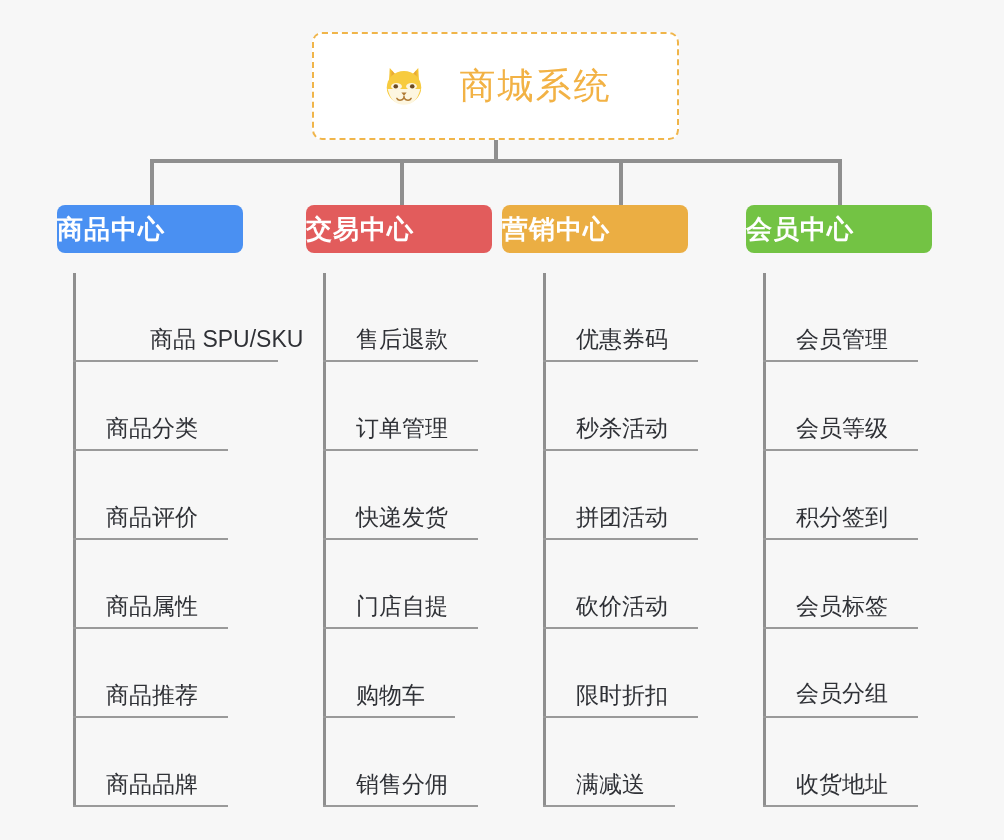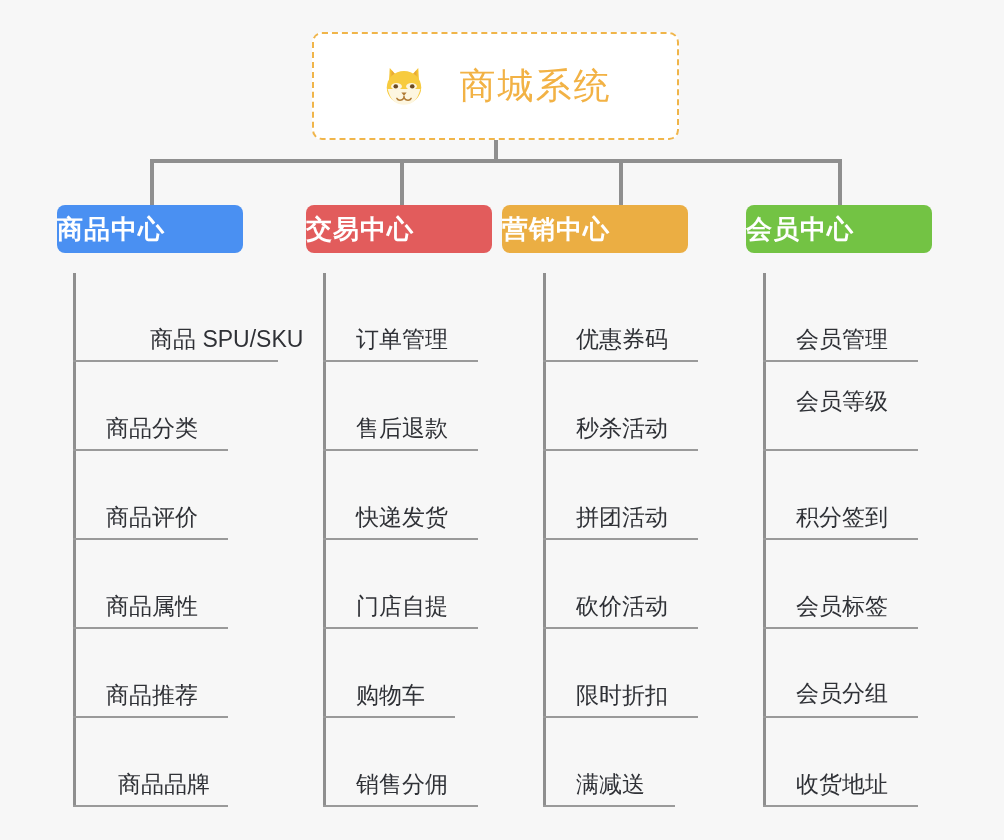--- a/index.html
+++ b/index.html
@@ -153,34 +153,34 @@
         </div>
         <div class="leaf-item" style="width: 155px;">
           <span class="leaf-label">商品评价</span>
         </div>
         <div class="leaf-item" style="width: 155px;">
           <span class="leaf-label">商品属性</span>
         </div>
         <div class="leaf-item" style="width: 155px;">
           <span class="leaf-label">商品推荐</span>
         </div>
-        <div class="leaf-item" style="width: 155px; padding-left: 12px;">
+        <div class="leaf-item" style="width: 155px;">
           <span class="leaf-label">商品品牌</span>
         </div>
       </div>
       <div class="cat-box" style="left: 306px; width: 186px; background: rgb(226, 92, 92);">
         <span>交易中心</span>
       </div>
       <div class="leaf-col" style="left: 323px;">
         <div class="leaf-trunk" style="height: 534px;"></div>
         <div class="leaf-item" style="width: 155px;">
+          <span class="leaf-label">售后退款</span>
+        </div>
+        <div class="leaf-item" style="width: 155px;">
           <span class="leaf-label">订单管理</span>
-        </div>
-        <div class="leaf-item" style="width: 155px;">
-          <span class="leaf-label">售后退款</span>
         </div>
         <div class="leaf-item" style="width: 155px;">
           <span class="leaf-label">快递发货</span>
         </div>
         <div class="leaf-item" style="width: 155px;">
           <span class="leaf-label">门店自提</span>
         </div>
         <div class="leaf-item" style="width: 132px;">
           <span class="leaf-label">购物车</span>
         </div>
@@ -213,21 +213,21 @@
         </div>
       </div>
       <div class="cat-box" style="left: 746px; width: 186px; background: rgb(115, 195, 68);">
         <span>会员中心</span>
       </div>
       <div class="leaf-col" style="left: 763px;">
         <div class="leaf-trunk" style="height: 534px;"></div>
         <div class="leaf-item" style="width: 155px;">
           <span class="leaf-label">会员管理</span>
         </div>
-        <div class="leaf-item" style="width: 155px; align-items: center;">
+        <div class="leaf-item" style="width: 155px;">
           <span class="leaf-label">会员等级</span>
         </div>
         <div class="leaf-item" style="width: 155px;">
           <span class="leaf-label">积分签到</span>
         </div>
         <div class="leaf-item" style="width: 155px;">
           <span class="leaf-label">会员标签</span>
         </div>
         <div class="leaf-item" style="width: 155px; font-family: Liberation Mono, monospace;">
           <span class="leaf-label">会员分组</span>

